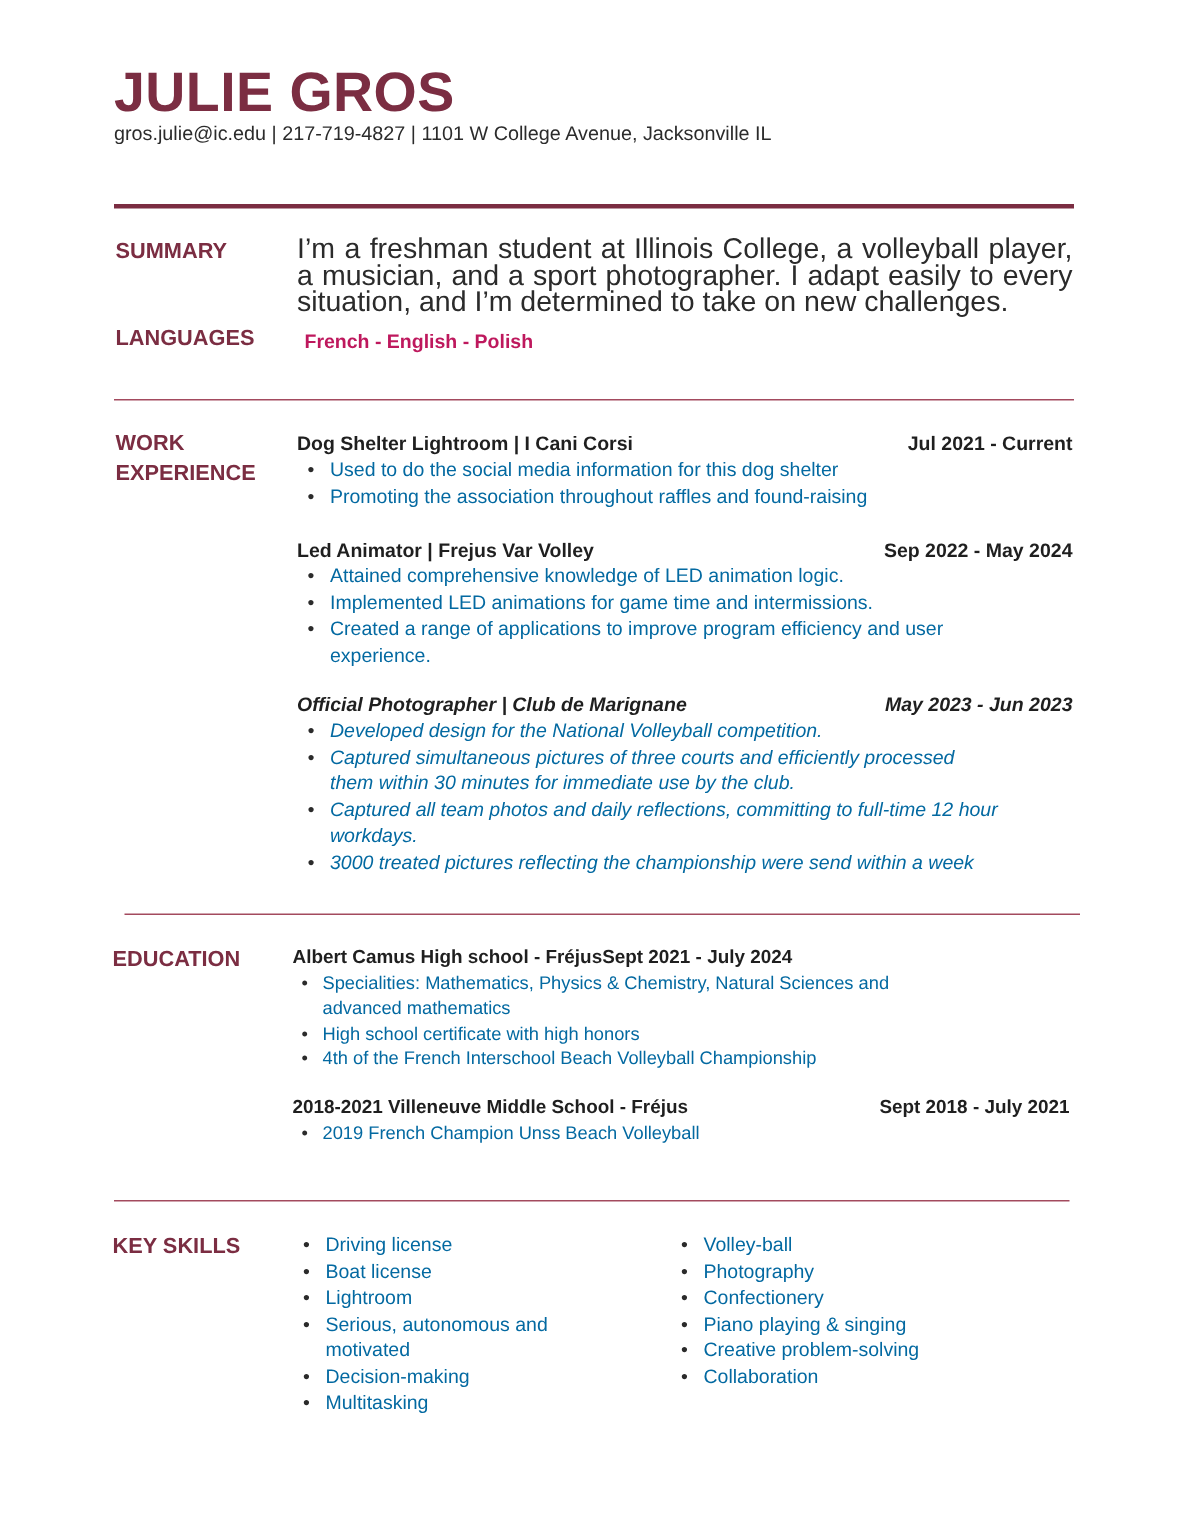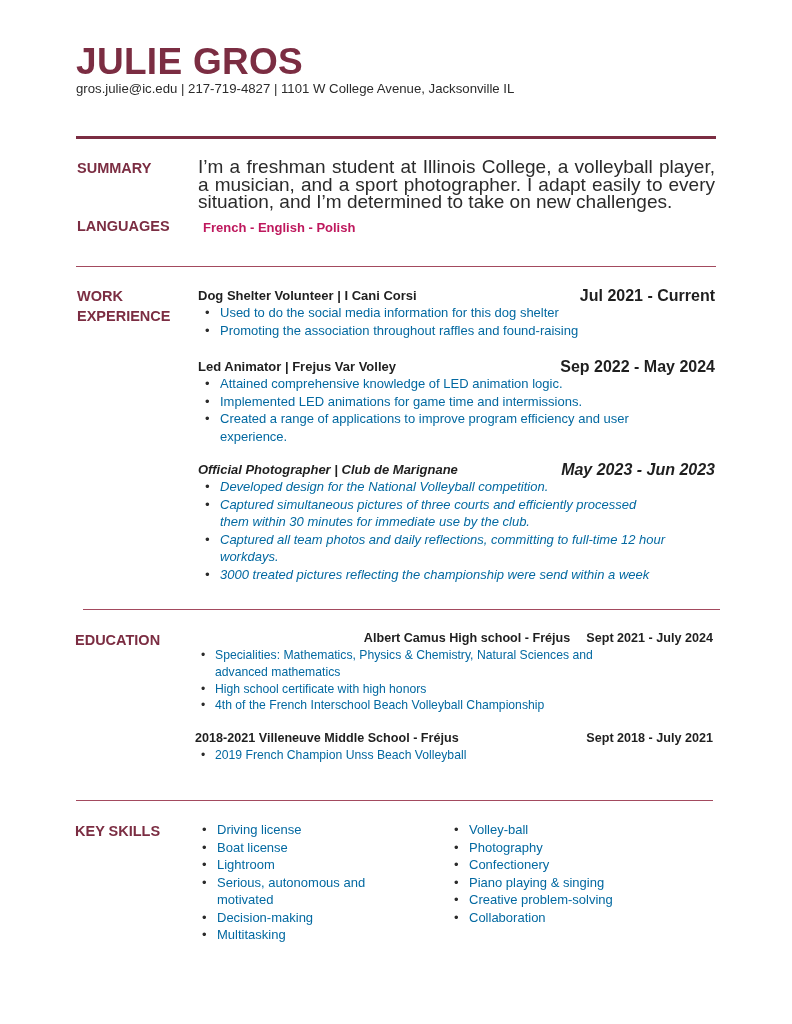--- a/index.html
+++ b/index.html
@@ -7,21 +7,21 @@
            font-family: "Liberation Sans", "DejaVu Sans", sans-serif; color: #1f1f1f; }
     .abs { position: absolute; }
     .name { left: 76px; top: 42px; font-size: 37px; font-weight: bold; color: #7b2d42; letter-spacing: 0.3px; line-height: 40px; }
     .contact { left: 76px; top: 81px; font-size: 13.2px; color: #2b2b2b; line-height: 16px; }
     .rule-thick { left: 76px; top: 136px; width: 640px; height: 3px; background: #7b2d42; }
     .rule { height: 1px; background: #a34a5e; }
     .sec-label { font-size: 14.5px; font-weight: bold; color: #7b2d42; line-height: 20px; }
     .para { font-size: 19px; line-height: 17.5px; color: #2b2b2b; text-align: justify; }
     .bold { font-weight: bold; font-size: 13px; color: #be185d; }
     .job-title { font-size: 13px; font-weight: bold; color: #1f1f1f; line-height: 17px; }
-    .job-date { font-size: 16px; font-weight: bold; color: #1f1f1f; line-height: 17px; text-align: right; }
+    .job-date { font-size: 13px; font-weight: bold; color: #1f1f1f; line-height: 17px; text-align: right; }
     ul { margin: 0; padding: 0; list-style: none; }
     li { position: relative; padding-left: 22px; font-size: 13px; line-height: 17.5px; color: #0369a1; }
     li::before { content: "\2022"; position: absolute; left: 7px; top: 0; color: #2b2b2b; }
     .edu li { font-size: 12.2px; line-height: 16.8px; padding-left: 20px; }
     .edu li::before { left: 6px; }
     .edu .job-title, .edu .job-date { font-size: 12.6px; }
   </style>
 </head>
 <body>
 
@@ -35,21 +35,21 @@
 <div class="abs sec-label" style="left:77px; top:216px;">LANGUAGES</div>
 <div class="abs bold" style="left:203px; top:220px;">French - English - Polish</div>
 
 <div class="abs rule" style="left:76px; top:266px; width:640px;"></div>
 
 <div class="abs sec-label" style="left:77px; top:286px;">WORK</div>
 <div class="abs sec-label" style="left:77px; top:306px;">EXPERIENCE</div>
 
 <div class="abs" style="left:198px; top:287px; width:517px;">
   <div style="display:flex; justify-content:space-between;">
-    <span class="job-title">Dog Shelter Volunteer | I Cani Corsi</span>
+    <span class="job-title">Dog Shelter Lightroom | I Cani Corsi</span>
     <span class="job-date">Jul 2021 - Current</span>
   </div>
   <ul>
     <li>Used to do the social media information for this dog shelter</li>
     <li>Promoting the association throughout raffles and found-raising</li>
   </ul>
 </div>
 
 <div class="abs" style="left:198px; top:358px; width:517px;">
   <div style="display:flex; justify-content:space-between;">
@@ -74,21 +74,21 @@
     <li>Captured all team photos and daily reflections, committing to full-time 12 hour workdays.</li>
     <li>3000 treated pictures reflecting the championship were send within a week</li>
   </ul>
 </div>
 
 <div class="abs rule" style="left:83px; top:609px; width:637px;"></div>
 
 <div class="abs sec-label" style="left:75px; top:630px;">EDUCATION</div>
 
 <div class="abs edu" style="left:195px; top:630px; width:518px;">
-  <div style="display:flex; justify-content:flex-end;gap:16px;">
+  <div style="display:flex; justify-content:flex-start;">
     <span class="job-title">Albert Camus High school - Fréjus</span>
     <span class="job-date">Sept 2021 - July 2024</span>
   </div>
   <ul style="width:440px;">
     <li>Specialities:  Mathematics, Physics &amp; Chemistry, Natural Sciences and advanced mathematics</li>
     <li>High school certificate with high honors</li>
     <li>4th of the French Interschool Beach Volleyball Championship</li>
   </ul>
 </div>
 

